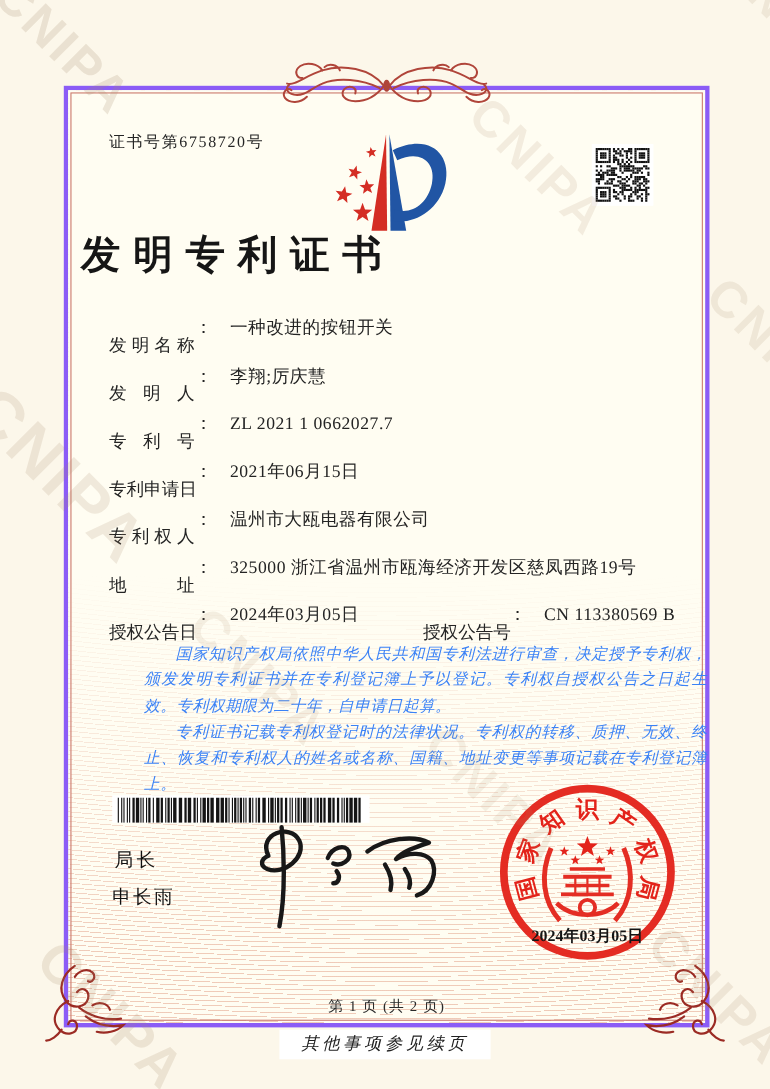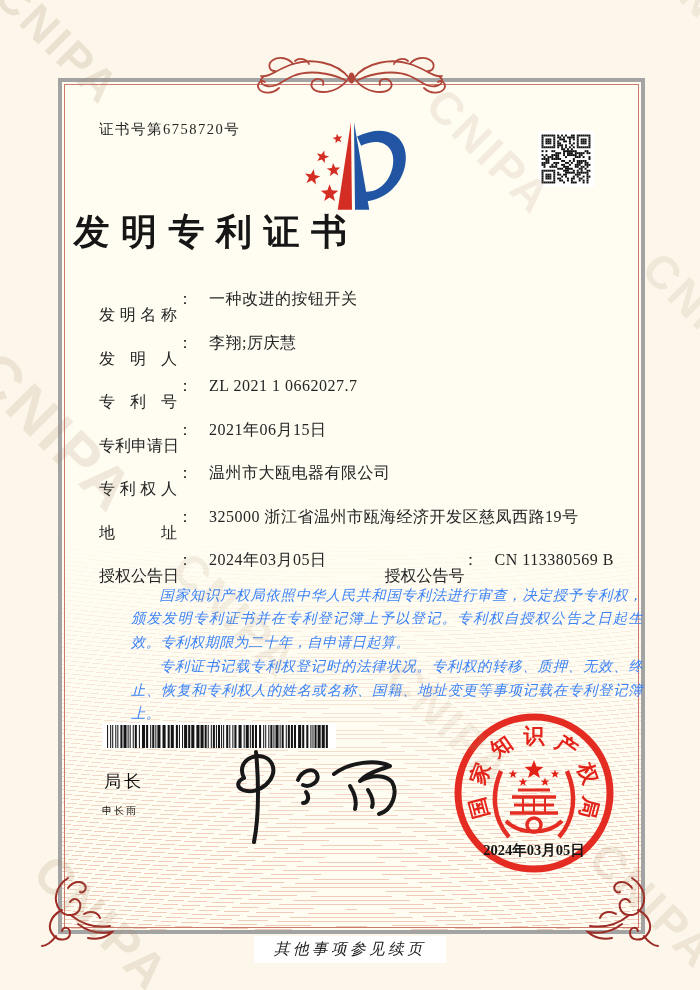--- a/index.html
+++ b/index.html
@@ -6,21 +6,21 @@
   body{
     width:700px;height:990px;position:relative;overflow:hidden;
     background:#fcf7ea;
     font-family:"Liberation Serif","DejaVu Serif",serif;
     color:#1d1d1d;
   }
 
   
   .cert{
     position:absolute;left:58px;top:78px;width:579px;height:848px;
-    border:4px solid #a3a3a3;background:#fffdf2;z-index:1;
+    border:4px solid #8b5cf6;background:#fffdf2;z-index:1;
   }
   .cert-innerline{position:absolute;inset:2px;border:1px solid #cc7a6d;z-index:0;}
   
   .guilloche{
     position:absolute;inset:0;z-index:0;
     background:repeating-radial-gradient(140% 55% at 50% -42%,
       rgba(216,128,98,0) 0 6px,
       rgba(216,128,98,0.42) 6px 7.4px);
   }
   .guilloche-fade{
@@ -53,21 +53,21 @@
     font-size:14.3px;line-height:23.4px;text-align:justify;
     font-style:italic;color:#3b82f6;letter-spacing:0.4px;margin-left:32px;
   }
   .bodytext p{margin:0 0 1px 0;text-indent:2em;}
 
   
   .barcode{position:absolute;left:40px;top:641px;width:228px;height:23px;background:#fff;padding:2px 3px 0 3px;}
   .sig-title{position:absolute;left:42px;top:688px;font-family:"Liberation Sans","DejaVu Sans",sans-serif;
     font-size:17px;letter-spacing:3px;color:#101010;}
   .sig-name{position:absolute;left:40px;top:722px;font-family:Liberation Serif, serif;
-    font-size:10px;letter-spacing:2px;color:#101010;}
+    font-size:17px;letter-spacing:2px;color:#101010;}
   .signature{position:absolute;left:148px;top:660px;width:200px;height:108px;}
 
   
   .seal{position:absolute;left:386px;top:625px;width:172px;height:172px;}
   .seal text.seal-date{font-family:"Liberation Serif","DejaVu Serif",serif;}
 
   
   .page-num{position:absolute;left:0;right:0;top:824px;text-align:center;font-size:13.5px;color:#2a2a2a;letter-spacing:1px;}
   .note-box{
     position:absolute;left:350px;top:936px;transform:translateX(-50%);
@@ -584,20 +584,21 @@
           <text x="32.4" y="66.5" font-size="21" font-weight="bold" text-anchor="middle" dominant-baseline="central" transform="rotate(-70.0 32.4 66.5)">家</text>
           <text x="53.3" y="39.3" font-size="21" font-weight="bold" text-anchor="middle" dominant-baseline="central" transform="rotate(-35.0 53.3 39.3)">知</text>
           <text x="86.0" y="29.0" font-size="21" font-weight="bold" text-anchor="middle" dominant-baseline="central" transform="rotate(0.0 86.0 29.0)">识</text>
           <text x="118.7" y="39.3" font-size="21" font-weight="bold" text-anchor="middle" dominant-baseline="central" transform="rotate(35.0 118.7 39.3)">产</text>
           <text x="139.6" y="66.5" font-size="21" font-weight="bold" text-anchor="middle" dominant-baseline="central" transform="rotate(70.0 139.6 66.5)">权</text>
           <text x="141.1" y="100.8" font-size="21" font-weight="bold" text-anchor="middle" dominant-baseline="central" transform="rotate(105.0 141.1 100.8)">局</text>
         </g>
       <text class="seal-date" x="86" y="148" text-anchor="middle" font-size="14.5" font-weight="bold" fill="#151515">2024年03月05日</text>
     </svg>
 
+    <div class="page-num">第 1 页 (共 2 页)</div>
   </div>
 </div>
 
 <svg class="orn-top" viewBox="0 0 205 52">
   <g fill="none" stroke="#b0453a" stroke-width="1.8" stroke-linecap="round">
     <g>
       <path d="M100,30 C88,14 62,10 44,16 C28,21 20,30 12,28"></path>
       <path d="M96,32 C80,24 58,22 44,28 C34,32 28,40 18,38 C12,37 10,32 14,29"></path>
       <path d="M100,30 C94,38 86,44 74,44 C64,44 60,38 64,33 C68,29 76,31 74,37"></path>
       <path d="M44,16 C40,10 30,8 24,12 C18,16 20,23 26,23"></path>

